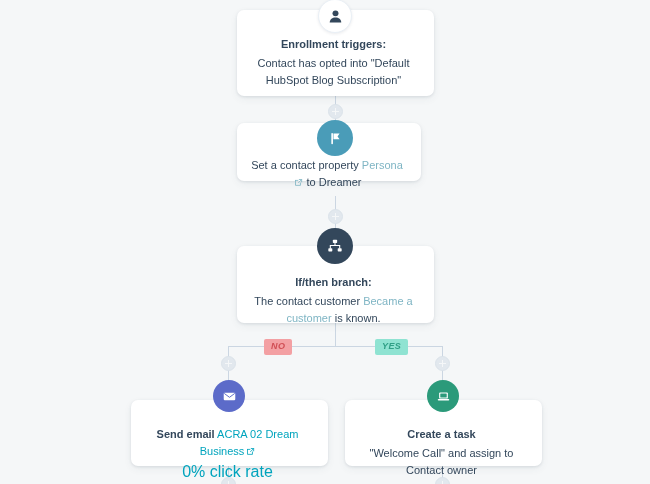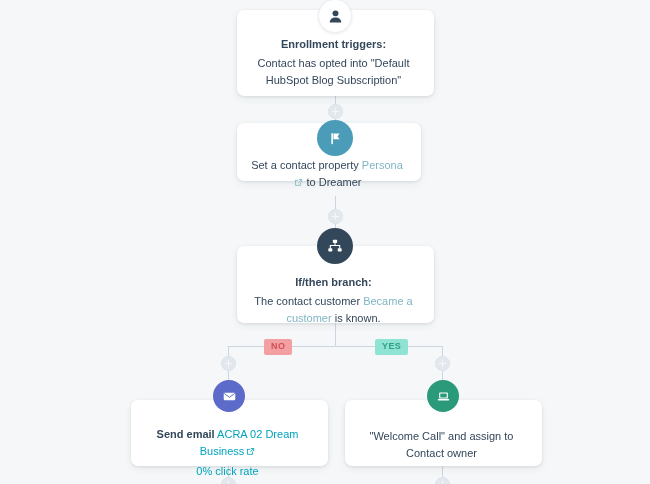--- a/index.html
+++ b/index.html
@@ -72,21 +72,21 @@
     color: #33475b;
     line-height: 17px;
     margin-top: 2px;
   }
   .card-single {
     font-size: 11px;
     color: #33475b;
     line-height: 17px;
   }
   .card-sub {
-    font-size: 11px;
+    font-size: 16px;
     color: #00a4bd;
     line-height: 17px;
     margin-top: 3px;
   }
   .lnk {
     color: #7fb5c4;
   }
   .lnk-strong {
     color: #00a4bd;
   }
@@ -133,20 +133,21 @@
 
   
   .badge {
     position: absolute;
     font-size: 9px;
     font-weight: bold;
     letter-spacing: 0.4px;
     padding: 2px 7px 3px 7px;
     border-radius: 2px;
     line-height: 11px;
+    font-style: italic;
   }
   .badge-no {
     background: #f3a0a3;
     color: #d14f55;
   }
   .badge-yes {
     background: #8fe3d2;
     color: #2f9f86;
   }
 </style>
@@ -237,20 +238,21 @@
     <div class="card-sub">0% click rate</div>
   </div>
   <div class="node-icon icon-email" style="left:213px; top:380px;">
     <svg width="15" height="15" viewBox="0 0 20 20" aria-hidden="true">
       <rect x="2.3" y="5" width="15.4" height="10" rx="1.4" fill="#ffffff"></rect>
       <path d="M3.4 6.2 10 11.1l6.6-4.9" fill="none" stroke="#5c6bc9" stroke-width="1.3" stroke-linecap="round" stroke-linejoin="round"></path>
     </svg>
   </div>
 
   <div class="card" style="left:345px; top:400px; width:197px; height:66px; padding-top:26px;">
+    <div class="card-title">Create a task</div>
     <div class="card-body">"Welcome Call" and assign to Contact owner</div>
   </div>
   <div class="node-icon icon-task" style="left:427px; top:380px;">
     <svg width="15" height="15" viewBox="0 0 20 20" aria-hidden="true">
       <rect x="4.2" y="4.6" width="11.6" height="8.1" rx="1.2" fill="#ffffff"></rect>
       <rect x="5.7" y="6.1" width="8.6" height="5.1" rx="0.5" fill="#2b9a7a"></rect>
       <rect x="2.3" y="13.4" width="15.4" height="2" rx="1" fill="#ffffff"></rect>
     </svg>
   </div>
 

